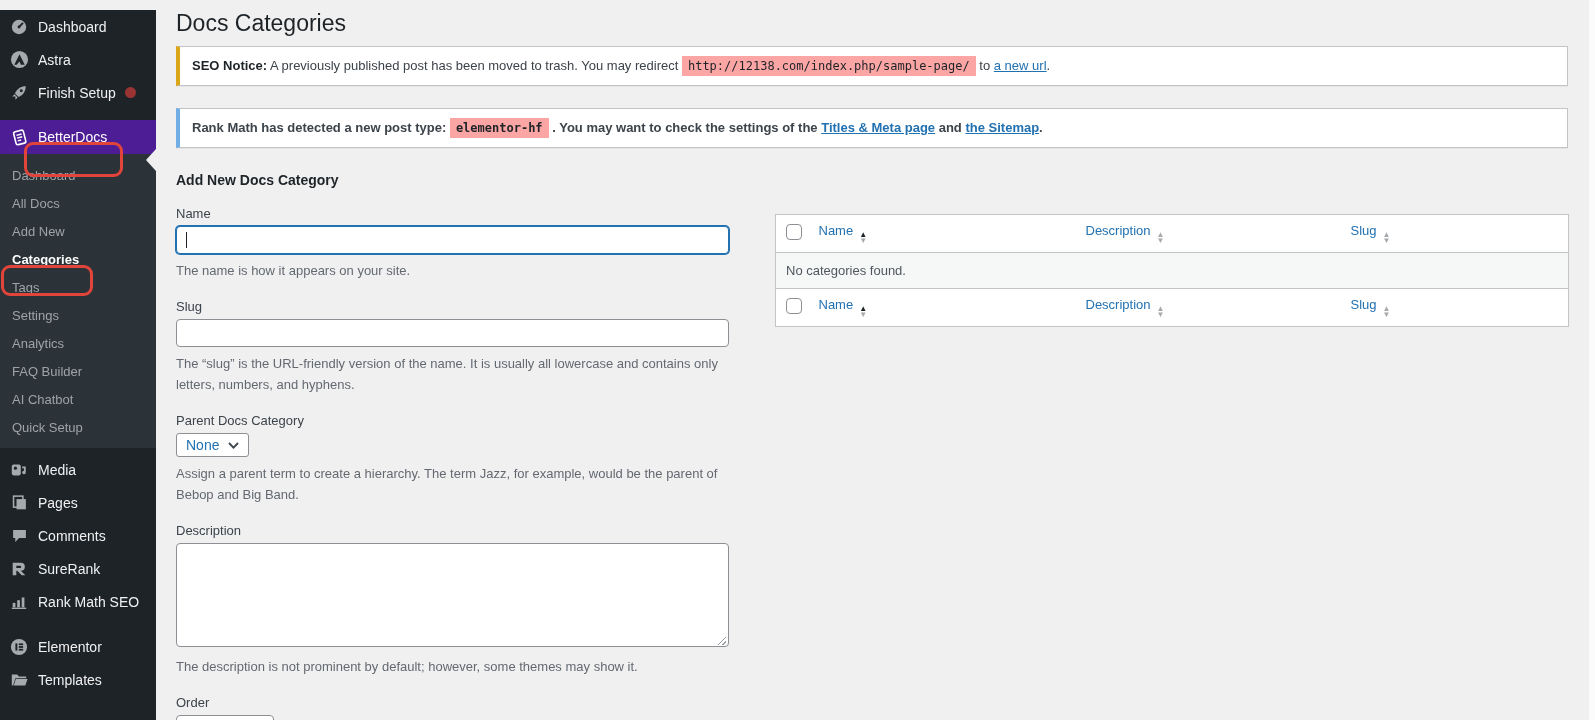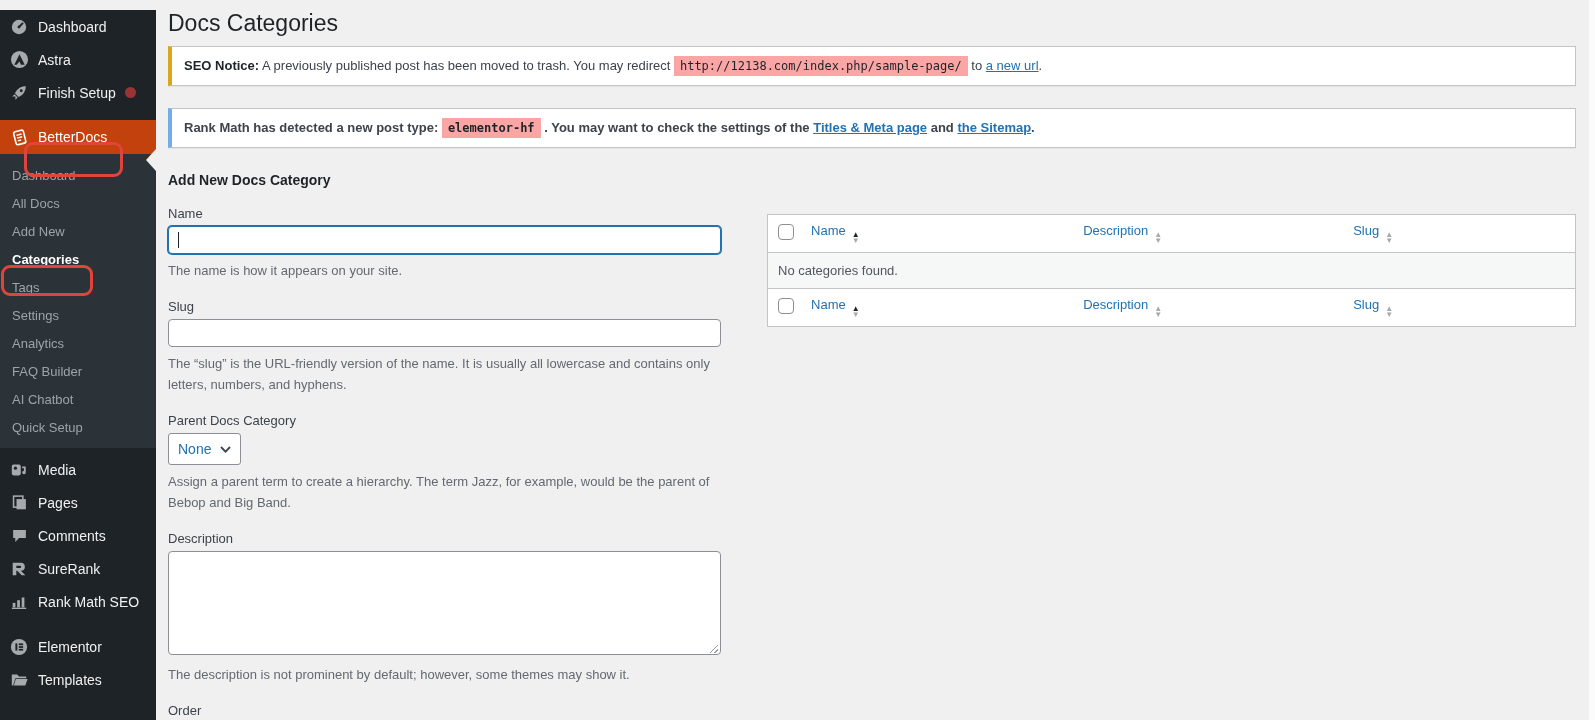--- a/index.html
+++ b/index.html
@@ -9,37 +9,37 @@
     font-family:"Liberation Sans", sans-serif;
     background:#f0f0f1; color:#3c434a; font-size:13px;
   }
   
   .sidebar { position:absolute; left:0; top:0; width:156px; height:720px;
              background:#1d2327; z-index:5;margin-top:10px; }
   .mi { display:flex; align-items:center; height:33px; padding-left:9px;
         color:#f0f0f1; font-size:14px; cursor:pointer; }
   .mi .ico { width:20px; height:20px; display:flex; align-items:center; justify-content:center;
              color:#a7aaad; margin-right:9px; flex:0 0 20px; }
-  .mi.active { background:#c2410c; color:#fff; height:34px; position:relative; }
+  .mi.active { background:#4c1d95; color:#fff; height:34px; position:relative; }
   .mi.active .ico { color:#fff; }
   .spacer11 { height:11px; } .spacer5 { height:5px; } .spacer12 { height:12px; }
   .dot-badge { width:11px; height:11px; border-radius:50%; background:#9a3434; margin-left:9px; }
   .submenu { background:#2c3338; padding:8px 0 6px; }
   .smi { height:28px; line-height:28px; padding-left:12px; color:#9ea3a8;
          font-size:13px; cursor:pointer; }
   .smi.current { color:#fff; font-weight:700; }
   .content-arrow { position:absolute; left:146px; top:149px; width:0; height:0;
         border-top:11px solid transparent; border-bottom:11px solid transparent;
         border-right:10px solid #f0f0f1; z-index:6; }
   .anno { position:absolute; border:3px solid #e0443a; border-radius:9px; z-index:9;
           pointer-events:none; }
   .anno.betterdocs-box { left:24px; top:142px; width:99px; height:35px; }
   .anno.categories-box { left:1px;  top:265px; width:92px; height:31px; }
   
-  .main { position:absolute; left:156px; top:0; right:7px; bottom:0; padding:0 12px; }
+  .main { position:absolute; left:156px; top:0; right:7px; bottom:0; padding:0 20px; }
   h1.page-title { font-size:23px; font-weight:400; color:#1d2327; padding-top:9px; line-height:29px; }
   .notice { background:#fff; border:1px solid #c3c4c7; border-left-width:4px;
             box-shadow:0 1px 1px rgba(0,0,0,.04); padding:10px 12px; font-size:13px;
             color:#3c434a; line-height:17px; white-space:nowrap; overflow:hidden; }
   .notice.yellow { border-left-color:#dba617; margin-top:8px; }
   .notice.blue   { border-left-color:#72aee6; margin-top:22px;font-weight:bold; }
   .notice b { color:#1d2327; }
   code.inline-code { background:#fca5a5; font-family:"DejaVu Sans Mono", monospace;
             font-size:12px; padding:3px 6px; color:#1d2327; }
   a.lnk { color:#2271b1; text-decoration:underline; cursor:pointer; }
@@ -49,21 +49,21 @@
   .form-heading { font-size:14px; font-weight:700; color:#1d2327; }
   .field { margin-top:18px; }
   .field:first-of-type { margin-top:14px; }
   .flabel { display:block; font-size:13px; color:#3c434a; margin-bottom:5px; }
   .tinput { width:100%; height:28px; border:1px solid #8c8f94; border-radius:4px;
             background:#fff; font:inherit; padding:0 8px; color:#2c3338; }
   .name-wrap { position:relative; }
   .tinput.focused { border-color:#2271b1; box-shadow:0 0 0 1px #2271b1; outline:none; }
   .caret { position:absolute; left:10px; top:6px; width:1px; height:16px; background:#1d2327; }
   .help { font-size:13px; color:#646970; margin-top:6px; line-height:21px; }
-  .select-box { display:inline-flex; align-items:center; gap:9px; height:32px;
+  .select-box { display:inline-flex; align-items:center; gap:9px; height:24px;
             border:1px solid #8c8f94; border-radius:3px; background:#fff; padding:0 9px;
             color:#2271b1; font-size:14px; cursor:pointer; }
   .ta-wrap { position:relative; }
   textarea.tarea { width:100%; height:104px; border:1px solid #8c8f94; border-radius:4px;
             background:#fff; resize:none; font:inherit; padding:6px 8px; }
   .grip { position:absolute; right:3px; bottom:5px; width:10px; height:10px;
           background:repeating-linear-gradient(-45deg, transparent, transparent 2px, #9b9fa4 2px, #9b9fa4 3px);
           clip-path:polygon(100% 0, 100% 100%, 0 100%); }
   .order-input { width:98px; height:29px; border:1px solid #8c8f94; border-radius:4px; background:#fff; }
   

